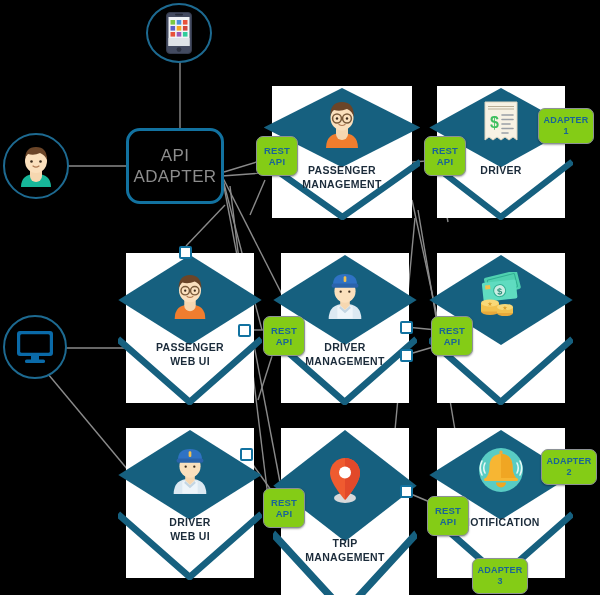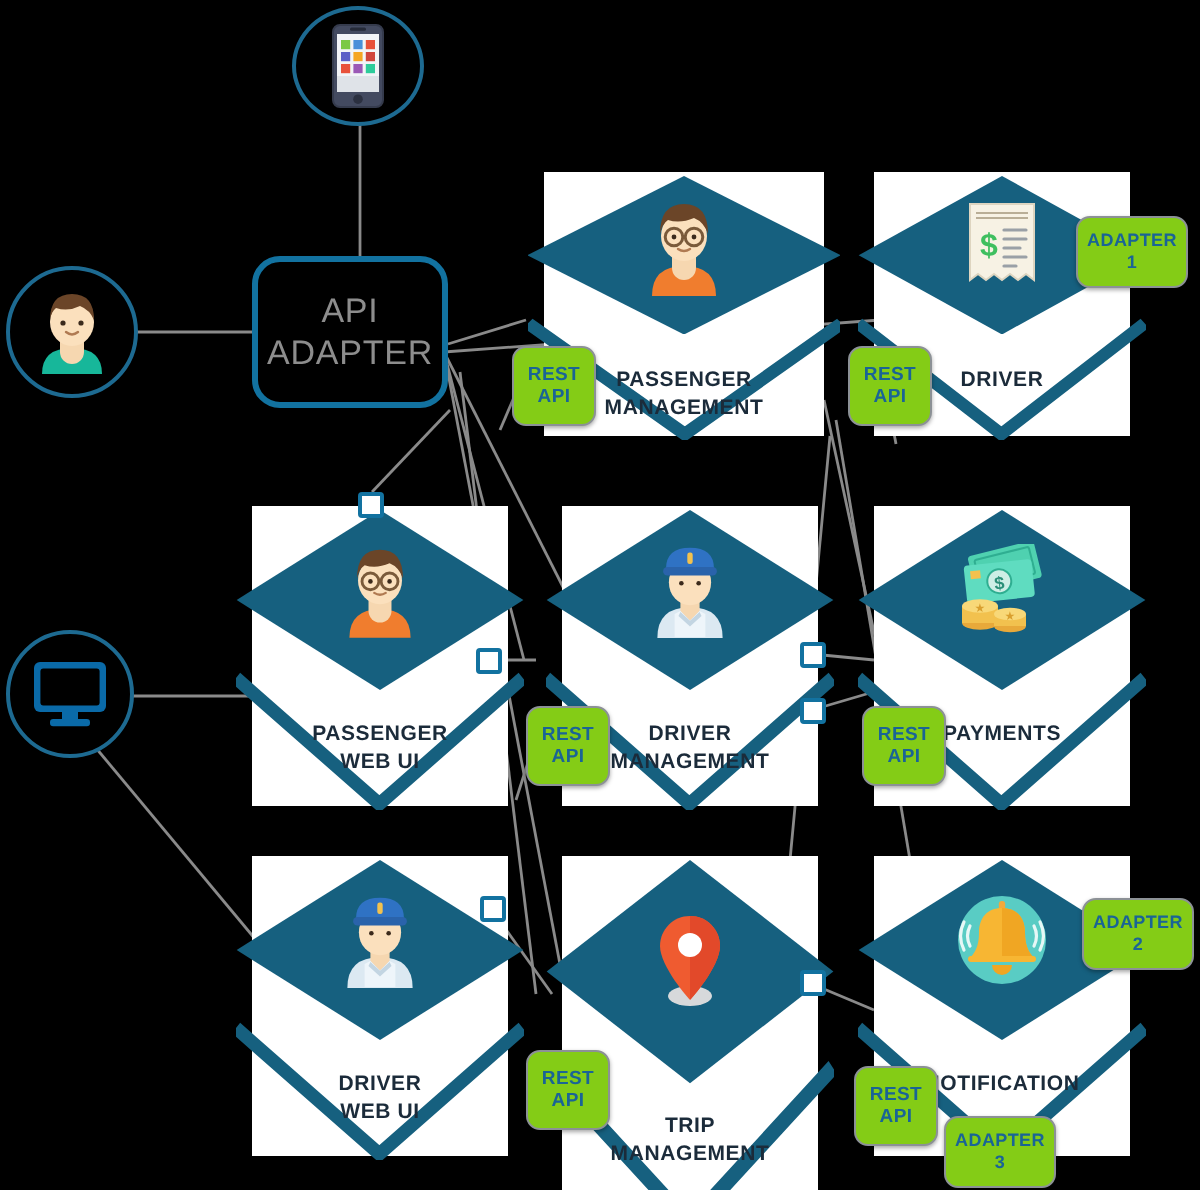--- a/index.html
+++ b/index.html
@@ -69,21 +69,20 @@
   }
   .card .caption {
     position: absolute; left: 0; right: 0;
     top: 58%;
     text-align: center;
     color: #1b2b3a;
     font-size: 10.5px; font-weight: bold;
     line-height: 1.35; letter-spacing: .3px;
     z-index: 3;
     padding: 0 4px;
-    margin-top: 20px;
   }
 
   
   .port {
     position: absolute; z-index: 6;
     width: 13px; height: 13px;
     background: #ffffff;
     border: 2px solid #1272a0;
     border-radius: 2px;
   }
@@ -95,21 +94,21 @@
     border: 1.6px solid #8c9196;
     border-radius: 7px;
     color: #1a6496;
     font-weight: bold;
     text-align: center;
     display: flex; flex-direction: column;
     align-items: center; justify-content: center;
     line-height: 1.2;
     box-shadow: 0 1px 2px rgba(0,0,0,.35);
   }
-  .badge.rest { font-size: 9.5px; letter-spacing: .2px; margin-top: 37px; }
+  .badge.rest { font-size: 9.5px; letter-spacing: .2px; }
   .badge.adapter { font-size: 9px; letter-spacing: .2px; }
 </style>
 </head>
 <body>
 
 <div id="stage">
 
   <svg id="wires" viewBox="0 0 600 595">
     <g stroke="#8a8a8a" stroke-width="1.4" fill="none">
 
@@ -340,23 +339,20 @@
           <text x="17" y="34" font-family="Liberation Sans, sans-serif" font-size="6" fill="#d99f2e" text-anchor="middle">★</text>
         </g>
         <g>
           <ellipse cx="32" cy="41" rx="8" ry="3.1" fill="#e8a93a"></ellipse>
           <rect x="24" y="35" width="16" height="6" fill="#f2c14e"></rect>
           <ellipse cx="32" cy="35" rx="8" ry="3.1" fill="#f8d878"></ellipse>
           <text x="32" y="37.8" font-family="Liberation Sans, sans-serif" font-size="6" fill="#d99f2e" text-anchor="middle">★</text>
         </g>
       </svg>
     </div>
-    <div class="caption">
-      <div>PAYMENTS</div>
-    </div>
   </div>
 
   <div class="card" style="left:126px; top:428px; width:128px; height:150px;">
     <div class="diamond"></div>
     <div class="chev">
       <svg viewBox="0 0 100 46" preserveAspectRatio="none">
         <polyline points="0,2 50,44 100,2" fill="none" stroke="#16607f" stroke-width="4.5"></polyline>
       </svg>
     </div>
     <div class="glyph">

